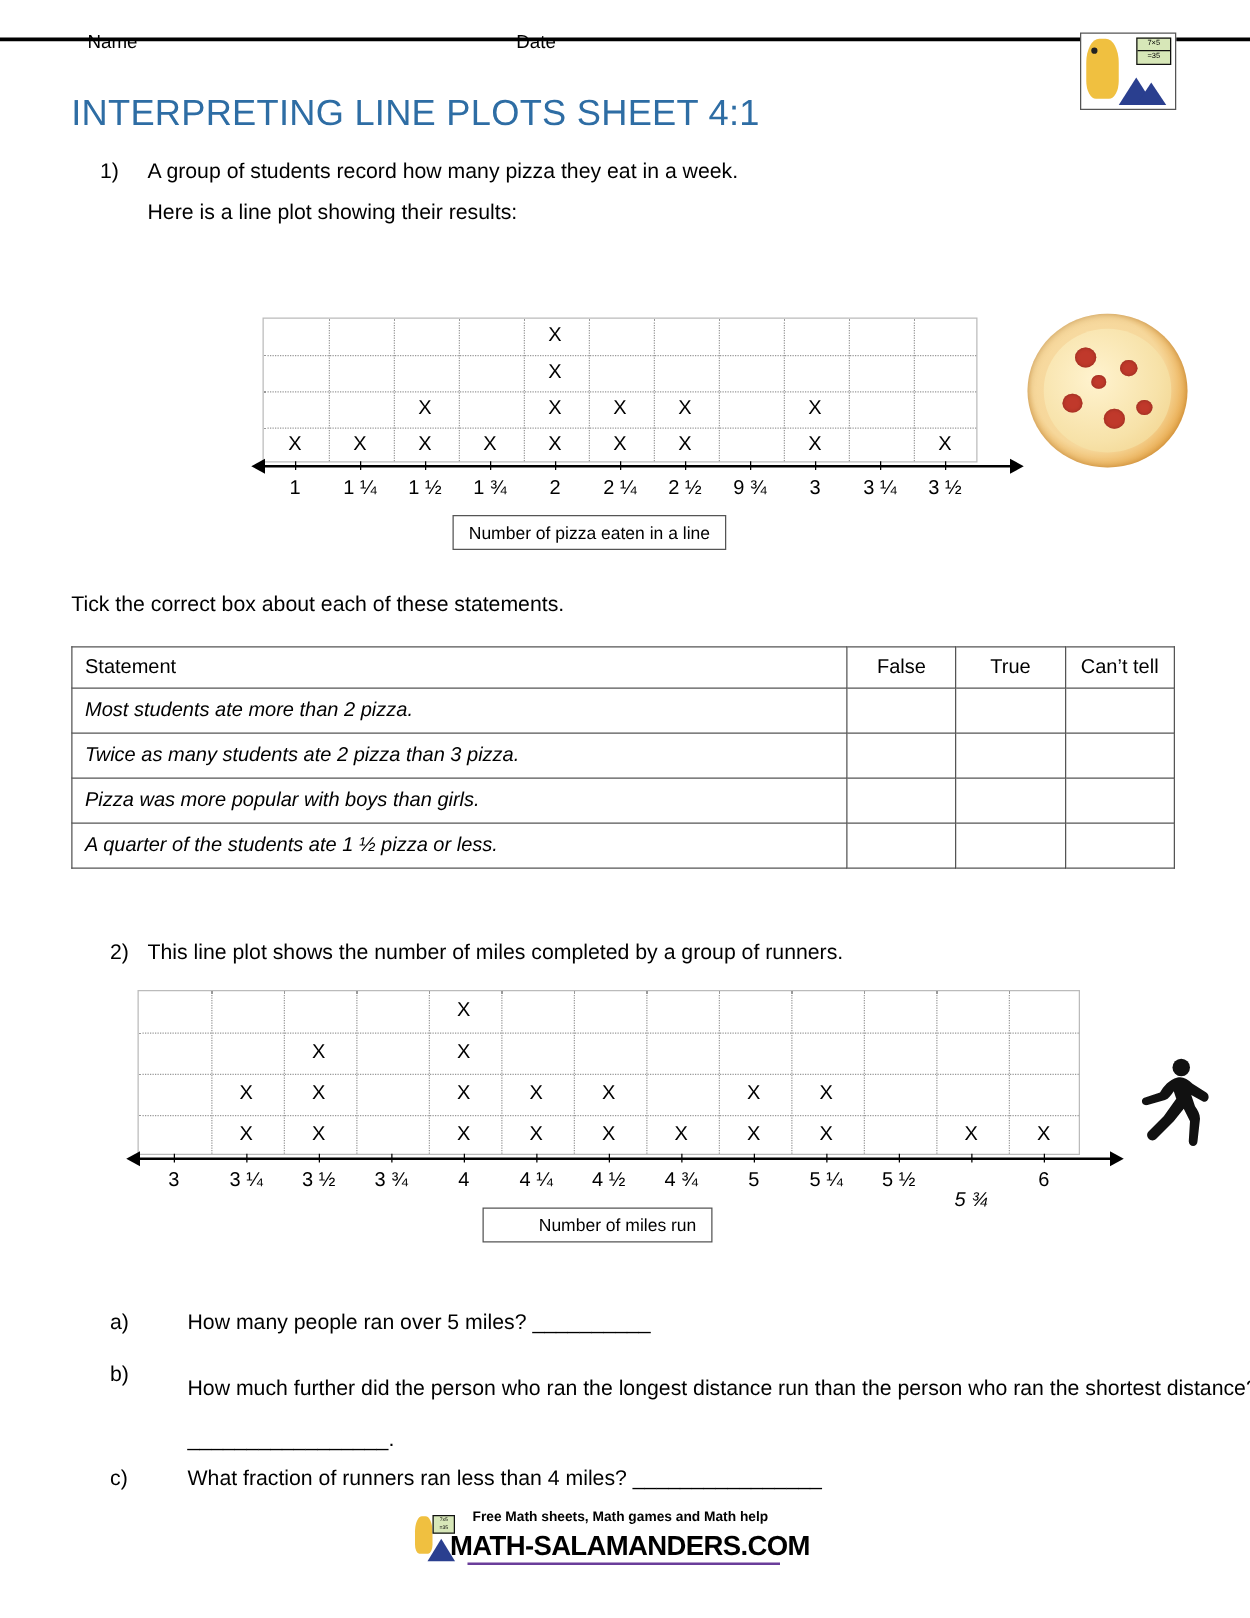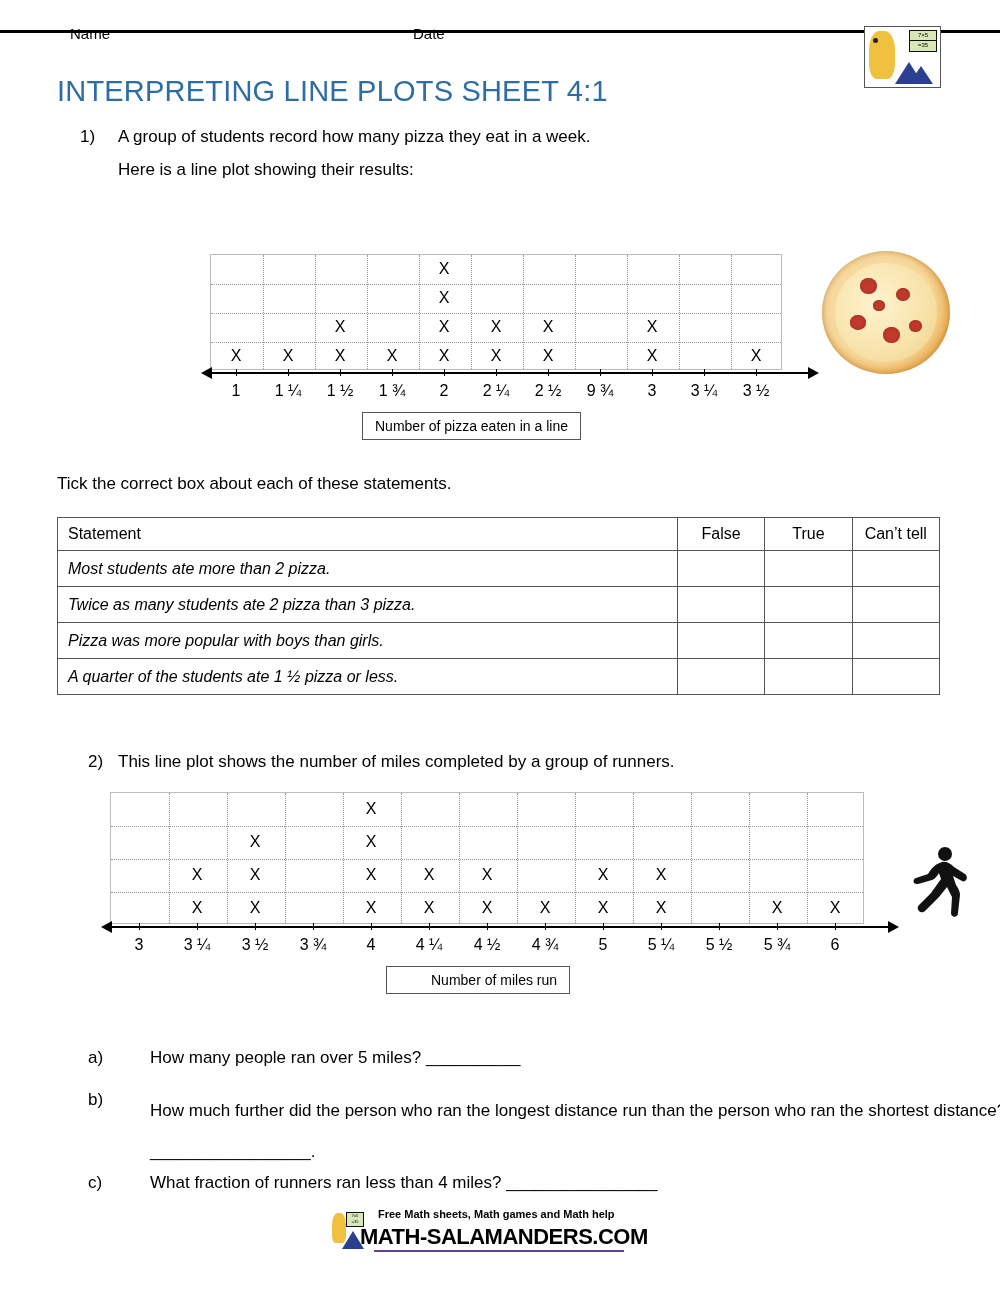--- a/index.html
+++ b/index.html
@@ -447,21 +447,21 @@
     <div class="tlabel" style="left: 377px; top: 144px;">4 ½</div>
     <div class="tick" style="left: 435px; top: 131px;"></div>
     <div class="tlabel" style="left: 435px; top: 144px;">4 ¾</div>
     <div class="tick" style="left: 493px; top: 131px;"></div>
     <div class="tlabel" style="left: 493px; top: 144px;">5</div>
     <div class="tick" style="left: 551px; top: 131px;"></div>
     <div class="tlabel" style="left: 551px; top: 144px;">5 ¼</div>
     <div class="tick" style="left: 609px; top: 131px;"></div>
     <div class="tlabel" style="left: 609px; top: 144px;">5 ½</div>
     <div class="tick" style="left: 667px; top: 131px;"></div>
-    <div class="tlabel" style="left: 667px; top: 144px;">5 ¾</div>
+    <div class="tlabel" style="left: 667px; top: 160px; font-style: italic;">5 ¾</div>
     <div class="tick" style="left: 725px; top: 131px;"></div>
     <div class="tlabel" style="left: 725px; top: 144px;">6</div>
     <div class="caption" style="left: 276px; top: 174px; padding-left: 44px;">Number of miles run</div>
   </div>
 
 <div class="runner">
   <svg width="70" height="72" viewBox="0 0 70 72">
     <circle cx="40" cy="9" r="7" fill="#111"></circle>
     <path d="M37 17 C30 19 26 24 23 29 L11 33 C7 34 8 40 13 39 L27 35 C30 34 32 31 34 28
              L36 34 L26 48 L14 60 C10 64 16 70 20 66 L34 52 L42 42

